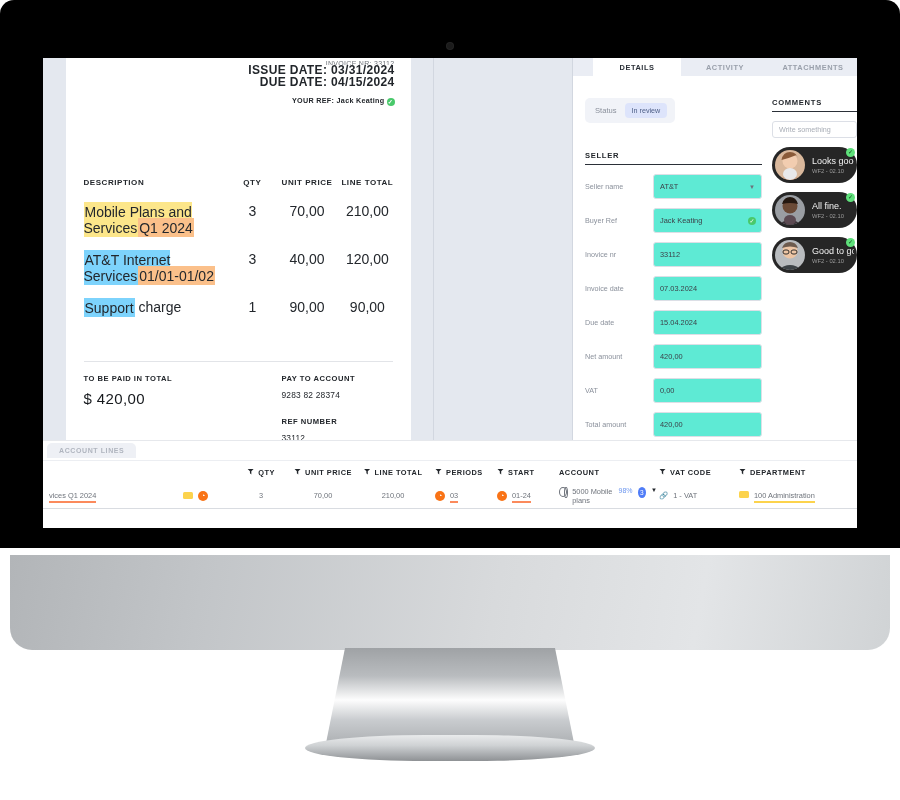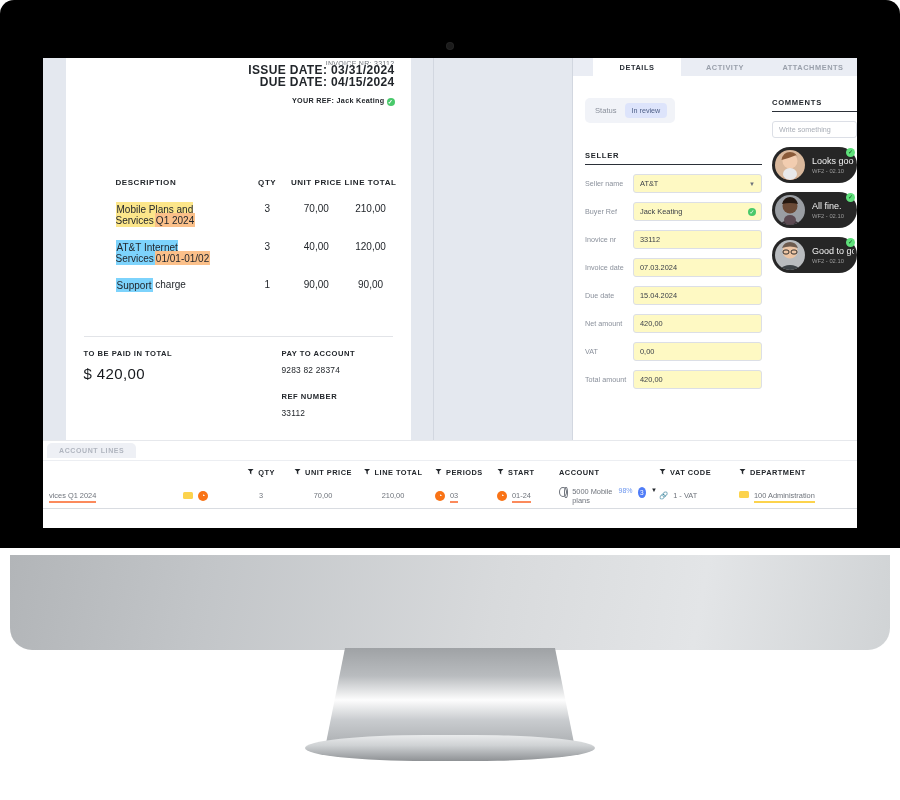--- a/index.html
+++ b/index.html
@@ -90,22 +90,22 @@
     font-size: 7.2px; color: #22262b; letter-spacing: .3px;
     margin-top: 8px; font-weight: 600;
   }
   .tick {
     display: inline-block; width: 8px; height: 8px; border-radius: 50%;
     background: #49c96b; color: #fff; font-size: 6px; line-height: 8px;
     text-align: center; vertical-align: -1px; margin-left: 2px;
   }
   .lines-table { margin-top: 72px; width: 100%; }
   .lt-head { display: flex; font-size: 8px; color: #23272c; letter-spacing: .55px; font-weight: 600; }
-  .lt-row  { display: flex; font-size: 10px; color: #23272c; margin-top: 16px; align-items: baseline; }
-  .c-desc { width: 158px; padding-left: 6px; margin-left: 32px; }
+  .lt-row  { display: flex; font-size: 14px; color: #23272c; margin-top: 16px; align-items: baseline; }
+  .c-desc { width: 158px; padding-left: 6px; }
   .c-qty  { width: 54px; text-align: center; }
   .c-up   { width: 62px; text-align: center; }
   .c-lt   { width: 66px; text-align: center; }
   .hl-y { background: #fce68a; padding: 1.5px 1px; }
   .hl-o { background: #fbc08a; padding: 1.5px 1px; }
   .hl-p { background: #7dd3fc; padding: 1.5px 1px; }
   .sep { border-top: 1px solid #e2e4e8; margin: 46px 6px 0 6px; }
   .totals { display: flex; margin-top: 12px; padding-left: 6px; }
   .tot-left { width: 198px; }
   .tot-lbl { font-size: 7.6px; color: #23272c; letter-spacing: .5px; font-weight: 600; }
@@ -145,23 +145,23 @@
     font-size: 7.2px; border-radius: 4px; padding: 3px 7px;
   }
   .sec-title {
     font-size: 7.6px; letter-spacing: .7px; color: #23272c;
     font-weight: 700; margin-top: 28px;
   }
   .sec-rule { border-top: 1.5px solid #2b3038; margin-top: 4px; width: 100%; }
   .frow { display: flex; align-items: center; margin-top: 9px; }
   .flabel { width: 48px; font-size: 7.2px; color: #8a909b; }
   .finput {
-    flex: 1; height: 19px; border: 1px solid #dcdfe6; border-radius: 3px;
-    background: #fef9c3; display: flex; align-items: center;
-    padding: 0 6px; font-size: 7.4px; color: #3c4149; position: relative;
+    flex: 1; height: 25px; border: 1px solid #dcdfe6; border-radius: 3px;
+    background: #5eead4; display: flex; align-items: center;
+    padding: 0 6px; font-size: 7.4px; color: #3c4149; position: relative; margin-left: 20px;
   }
   .caret { position: absolute; right: 6px; font-size: 6px; color: #6d727b; }
   .ok-dot {
     position: absolute; right: 5px; width: 8px; height: 8px; border-radius: 50%;
     background: #49c96b; color: #fff; font-size: 6px; line-height: 8px; text-align: center;
   }
   .comments-col { width: 95px; padding-left: 10px; }
   .cmt-title { font-size: 7.6px; letter-spacing: .7px; color: #23272c; font-weight: 700; }
   .cmt-rule { border-top: 1.5px solid #2b3038; margin-top: 4px; }
   .cmt-input {

